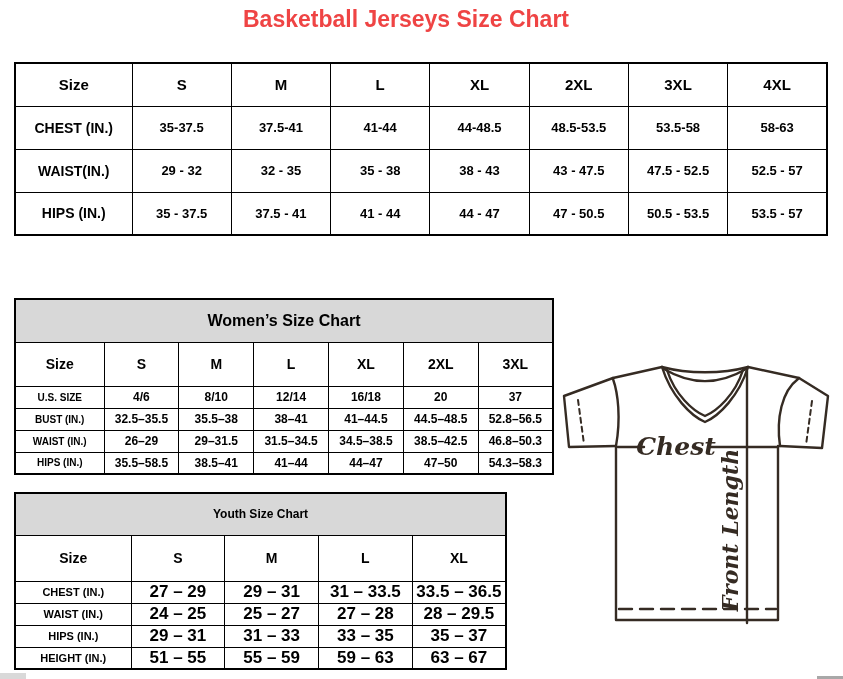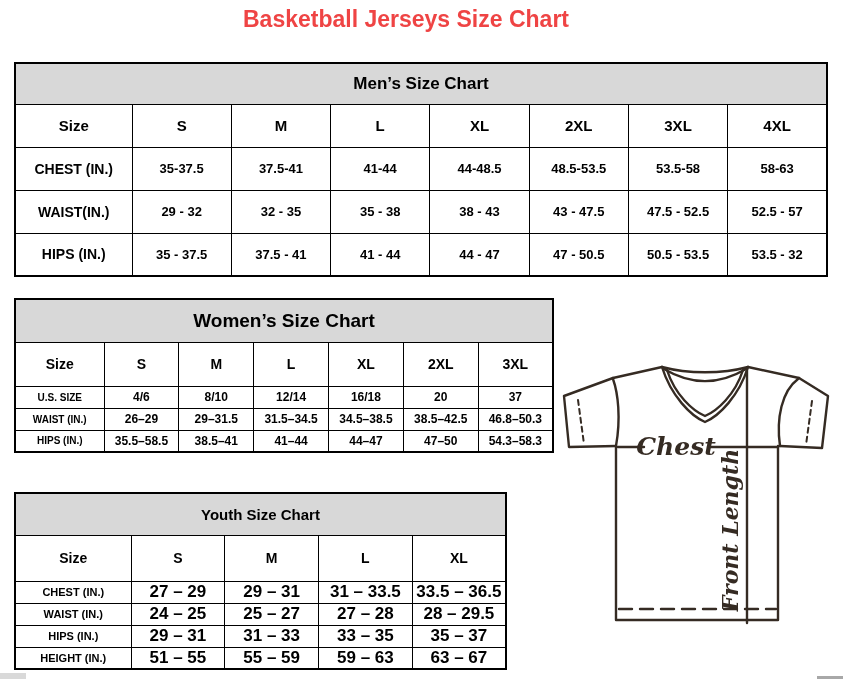--- a/index.html
+++ b/index.html
@@ -24,29 +24,29 @@
   
   table.mens { left:14px; top:62px; width:814px; }
   table.mens .title-row th { height:41px; font-size:17px; }
   table.mens .head-row th { height:43px; font-size:15px; }
   table.mens tbody tr { height:43px; }
   table.mens tbody th { font-size:14px; }
   table.mens tbody td { font-size:13px; }
 
   
   table.womens { left:14px; top:298px; width:540px; }
-  table.womens .title-row th { height:43px; font-size:19px; }
+  table.womens .title-row th { height:43px; font-size:16px; }
   table.womens .head-row th { height:44px; font-size:14px; }
   table.womens tbody tr { height:22px; }
   table.womens tbody th { font-size:10px; }
   table.womens tbody td { font-size:12px; }
 
   
   table.youth { left:14px; top:492px; width:493px; }
-  table.youth .title-row th { height:42px; font-size:15px; }
+  table.youth .title-row th { height:42px; font-size:12px; }
   table.youth .head-row th { height:46px; font-size:14px; }
   table.youth tbody tr { height:22px; }
   table.youth tbody th { font-size:11px; }
   table.youth tbody td { font-size:17px; }
 
   
   .jersey-wrap { position:absolute; left:556px; top:358px; width:282px; height:270px; }
   .jersey-wrap svg { display:block; }
   .jersey-label {
     font-family:"DejaVu Serif","Liberation Serif",serif;
@@ -67,23 +67,20 @@
     <col style="width:117px">
       <col>
       <col>
       <col>
       <col>
       <col>
       <col>
       <col>
   </colgroup>
   <thead>
-    <tr class="title-row">
-      <th colspan="8" class="tbl-title">Men’s Size Chart</th>
-    </tr>
     <tr class="head-row">
       <th>Size</th>
       <th>S</th>
       <th>M</th>
       <th>L</th>
       <th>XL</th>
       <th>2XL</th>
       <th>3XL</th>
       <th>4XL</th>
     </tr>
@@ -110,21 +107,21 @@
       <td>52.5 - 57</td>
     </tr>
     <tr>
       <th>HIPS (IN.)</th>
       <td>35 - 37.5</td>
       <td>37.5 - 41</td>
       <td>41 - 44</td>
       <td>44 - 47</td>
       <td>47 - 50.5</td>
       <td>50.5 - 53.5</td>
-      <td>53.5 - 32</td>
+      <td>53.5 - 57</td>
     </tr>
   </tbody>
 </table>
 
 <table class="tbl womens">
   <colgroup>
     <col style="width:89px">
       <col>
       <col>
       <col>
@@ -150,20 +147,29 @@
     <tr>
       <th>U.S. SIZE</th>
       <td>4/6</td>
       <td>8/10</td>
       <td>12/14</td>
       <td>16/18</td>
       <td>20</td>
       <td>37</td>
     </tr>
     <tr>
+      <th>BUST (IN.)</th>
+      <td>32.5–35.5</td>
+      <td>35.5–38</td>
+      <td>38–41</td>
+      <td>41–44.5</td>
+      <td>44.5–48.5</td>
+      <td>52.8–56.5</td>
+    </tr>
+    <tr>
       <th>WAIST (IN.)</th>
       <td>26–29</td>
       <td>29–31.5</td>
       <td>31.5–34.5</td>
       <td>34.5–38.5</td>
       <td>38.5–42.5</td>
       <td>46.8–50.3</td>
     </tr>
     <tr>
       <th>HIPS (IN.)</th>

